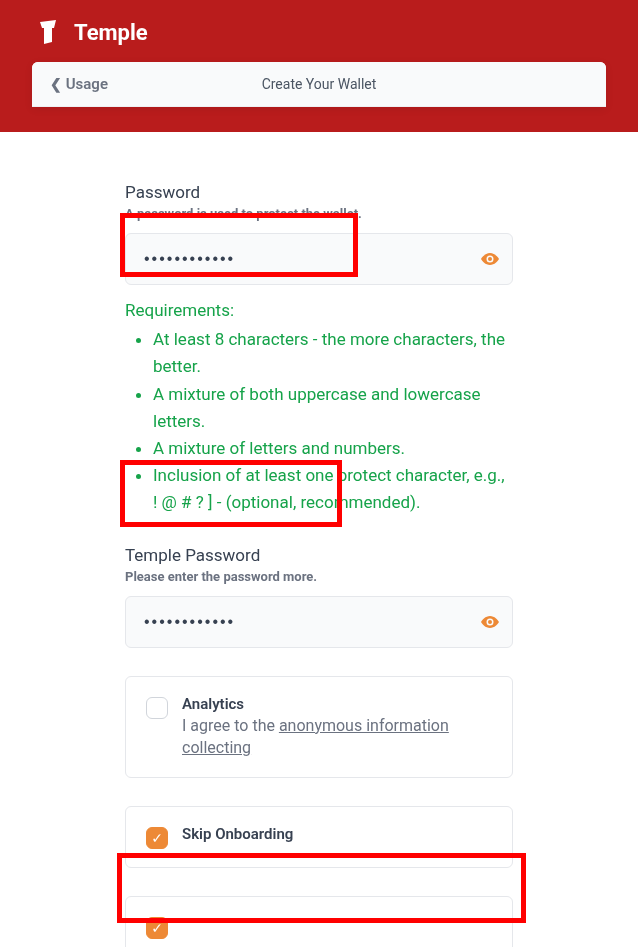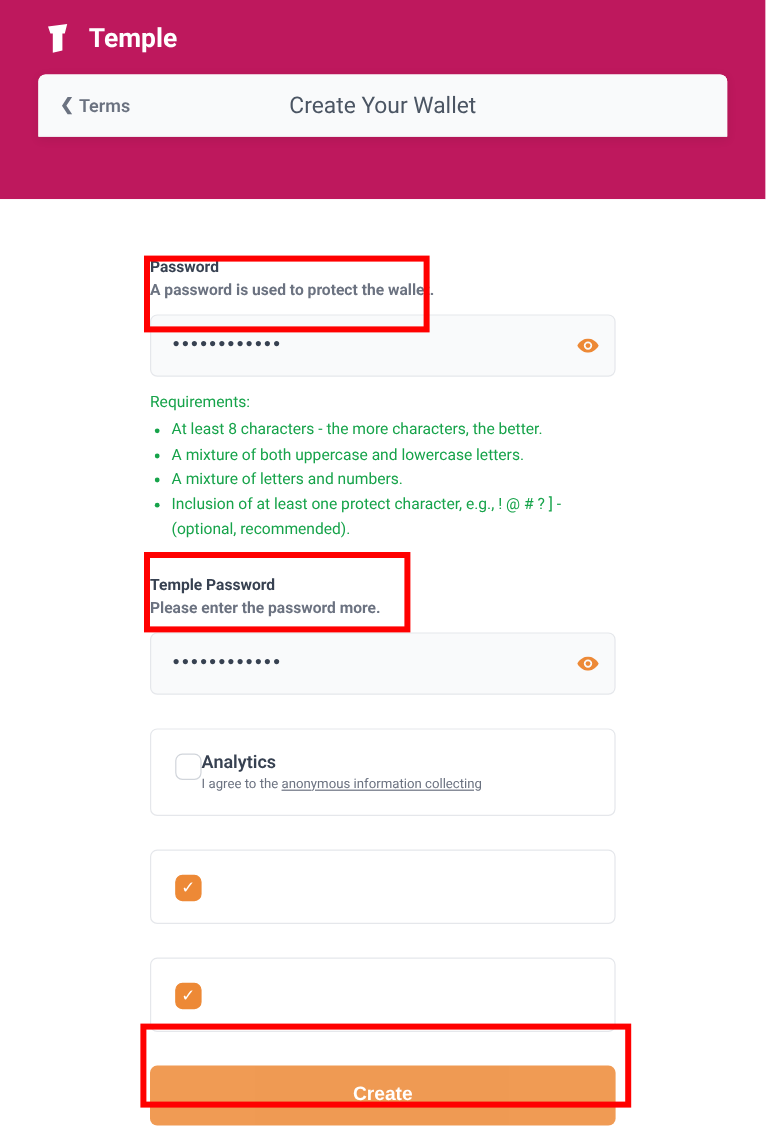--- a/index.html
+++ b/index.html
@@ -4,22 +4,22 @@
 <style>
 * { box-sizing: border-box; margin: 0; padding: 0; }
 body {
   font-family: -apple-system, BlinkMacSystemFont, "Segoe UI", Roboto, Helvetica, Arial, sans-serif;
   background: #fff;
   width: 638px;
   height: 947px;
   overflow: hidden;
 }
 .header {
-  background: #be185d;
-  height: 166px;
+  background: #b91c1c;
+  height: 132px;
   padding: 16px 32px 0 32px;
 }
 .logo-row {
   display: flex;
   align-items: center;
   gap: 10px;
   color: #fff;
 }
 .logo-icon { width: 32px; height: 32px; }
 .logo-text { font-size: 22px; font-weight: 700; color: #fff; }
@@ -46,32 +46,32 @@
   display: flex;
   align-items: center;
   gap: 4px;
   position: absolute;
   left: 18px;
 }
 .back-chevron { font-size: 14px; }
 .card-title {
   flex: 1;
   text-align: center;
-  font-size: 19px;
+  font-size: 14px;
   color: #4b5563;
   font-weight: 400;
 }
 .content {
   background: #fff;
   padding: 50px 125px 30px 125px;
 }
 .section { margin-bottom: 28px; }
 .label {
-  font-size: 13px;
-  font-weight: 700;
+  font-size: 17px;
+  font-weight: 400;
   color: #374151;
   margin-bottom: 4px;
 }
 .sublabel {
   font-size: 13px;
   color: #6b7280;
   margin-bottom: 12px;
   font-weight: bold;
 }
 .input-wrap {
@@ -92,32 +92,33 @@
 .eye-btn {
   position: absolute;
   right: 14px;
   cursor: pointer;
   color: #ed8936;
   display: flex;
   align-items: center;
 }
 .requirements {
   margin-top: 12px;
-  font-size: 13px;
+  font-size: 17px;
   color: #16a34a;
   line-height: 1.6;
 }
 .req-title { margin-bottom: 2px; }
 .req-list { list-style: disc; padding-left: 18px; }
-.req-list li { margin-bottom: 0px; }
+.req-list li { margin-bottom: 0px; margin-left: 10px; }
 .checkbox-card {
   border: 1px solid #e5e7eb;
   border-radius: 6px;
   padding: 18px 20px;
   display: flex;
+  gap: 14px;
   margin-bottom: 28px;
   align-items: flex-start;
   background: #fff;
 }
 .checkbox {
   width: 22px;
   height: 22px;
   border: 1.5px solid #d1d5db;
   border-radius: 6px;
   flex-shrink: 0;
@@ -133,21 +134,21 @@
 }
 .checkmark { color: #fff; font-size: 14px; line-height: 1; }
 .checkbox-body { flex: 1; }
 .checkbox-title {
   font-size: 15px;
   font-weight: 600;
   color: #374151;
   margin-bottom: 2px;
 }
 .checkbox-desc {
-  font-size: 11px;
+  font-size: 16px;
   color: #6b7280;
   line-height: 1.4;
 }
 .checkbox-desc .link {
   text-decoration: underline;
   color: #6b7280;
   cursor: pointer;
 }
 .create-btn {
   width: 100%;
@@ -176,21 +177,21 @@
     <svg class="logo-icon" viewBox="0 0 32 32" fill="none">
       <path d="M8 6 L24 4 L22 12 L20 12 L20 26 L12 28 L12 12 L10 12 Z" fill="#fff"></path>
     </svg>
     <span class="logo-text">Temple</span>
   </div>
 
   <div class="card">
     <div class="card-header">
       <div class="back-btn">
         <span class="back-chevron">❮</span>
-        <span>Terms</span>
+        <span>Usage</span>
       </div>
       <div class="card-title">Create Your Wallet</div>
     </div>
   </div>
 </div>
 
 <div class="content">
 
   
   <div class="section">
@@ -241,20 +242,21 @@
       </div>
     </div>
   </div>
 
   
   <div class="checkbox-card">
     <div class="checkbox checked">
       <span class="checkmark">✓</span>
     </div>
     <div class="checkbox-body">
+      <div class="checkbox-title">Skip Onboarding</div>
     </div>
   </div>
 
   
   <div class="checkbox-card">
     <div class="checkbox checked">
       <span class="checkmark">✓</span>
     </div>
   </div>
 

